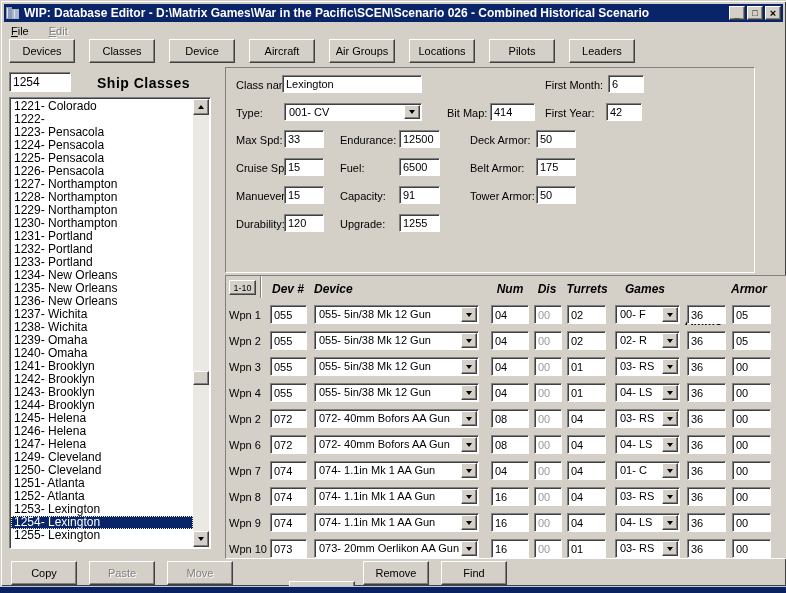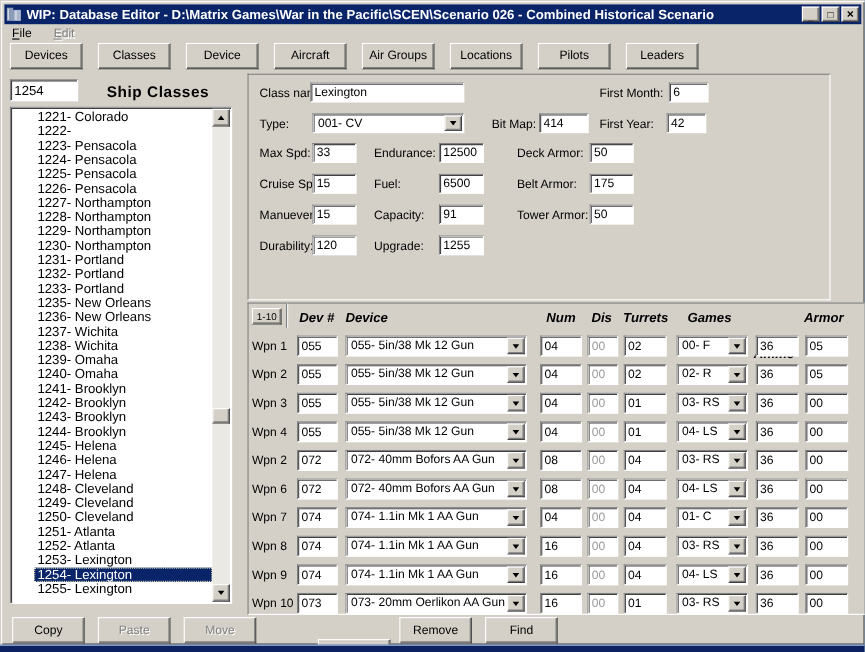--- a/index.html
+++ b/index.html
@@ -41,21 +41,21 @@
   
   .toolbar{position:absolute; left:8px; top:38px; height:24px; display:flex; gap:14px;}
   .toolbar button{width:66px; height:24px; font-family:"Liberation Sans", sans-serif; font-size:11px; cursor:default;}
 
   
   .index-input{position:absolute; left:8px; top:71px; width:62px; height:20px; padding-left:3px; font-size:12px;
     font-family:"Liberation Sans", sans-serif;}
   .ship-classes-title{position:absolute; left:96px; top:74px; font-size:14px; font-weight:bold; letter-spacing:0.5px;}
   .listbox{position:absolute; left:8px; top:96px; width:202px; height:452px; overflow:hidden;}
   .list-items{position:absolute; left:1px; top:1px; right:17px; bottom:1px; overflow:hidden; padding-top:1px;}
-  .list-item{height:13px; line-height:13px; font-size:12px; padding-left:3px; white-space:nowrap; cursor:default;margin-left:20px;}
+  .list-item{height:13px; line-height:13px; font-size:12px; padding-left:3px; white-space:nowrap; cursor:default;}
   .list-item.selected{background:var(--selection-bg); color:var(--selection-text); outline:1px dotted #f0f0c0; outline-offset:-1px;}
   .vscroll{position:absolute; top:1px; right:1px; bottom:1px; width:16px; background:#ebe9e4;}
   .sb-btn{position:absolute; left:0; width:16px; height:16px; display:flex; align-items:center; justify-content:center;}
   .sb-up{top:0;} .sb-down{bottom:0;}
   .sb-thumb{position:absolute; left:0; width:16px; height:14px; top:272px;}
   .tri{width:0; height:0; border-left:3px solid transparent; border-right:3px solid transparent;}
   .tri-up{border-bottom:4px solid #000;}
   .tri-down{border-top:4px solid #000;}
 
   
@@ -163,34 +163,34 @@
         <div class="list-item">1224- Pensacola</div>
         <div class="list-item">1225- Pensacola</div>
         <div class="list-item">1226- Pensacola</div>
         <div class="list-item">1227- Northampton</div>
         <div class="list-item">1228- Northampton</div>
         <div class="list-item">1229- Northampton</div>
         <div class="list-item">1230- Northampton</div>
         <div class="list-item">1231- Portland</div>
         <div class="list-item">1232- Portland</div>
         <div class="list-item">1233- Portland</div>
+        <div class="list-item">1234- New Orleans</div>
         <div class="list-item">1235- New Orleans</div>
         <div class="list-item">1236- New Orleans</div>
         <div class="list-item">1237- Wichita</div>
         <div class="list-item">1238- Wichita</div>
         <div class="list-item">1239- Omaha</div>
         <div class="list-item">1240- Omaha</div>
         <div class="list-item">1241- Brooklyn</div>
         <div class="list-item">1242- Brooklyn</div>
         <div class="list-item">1243- Brooklyn</div>
         <div class="list-item">1244- Brooklyn</div>
         <div class="list-item">1245- Helena</div>
         <div class="list-item">1246- Helena</div>
         <div class="list-item">1247- Helena</div>
-        <div class="list-item">1248- Cleveland</div>
         <div class="list-item">1249- Cleveland</div>
         <div class="list-item">1250- Cleveland</div>
         <div class="list-item">1251- Atlanta</div>
         <div class="list-item">1252- Atlanta</div>
         <div class="list-item">1253- Lexington</div>
         <div class="list-item selected">1254- Lexington</div>
         <div class="list-item">1255- Lexington</div>
       </div>
     <div class="vscroll">
       <div class="sb-btn raised sb-up">

